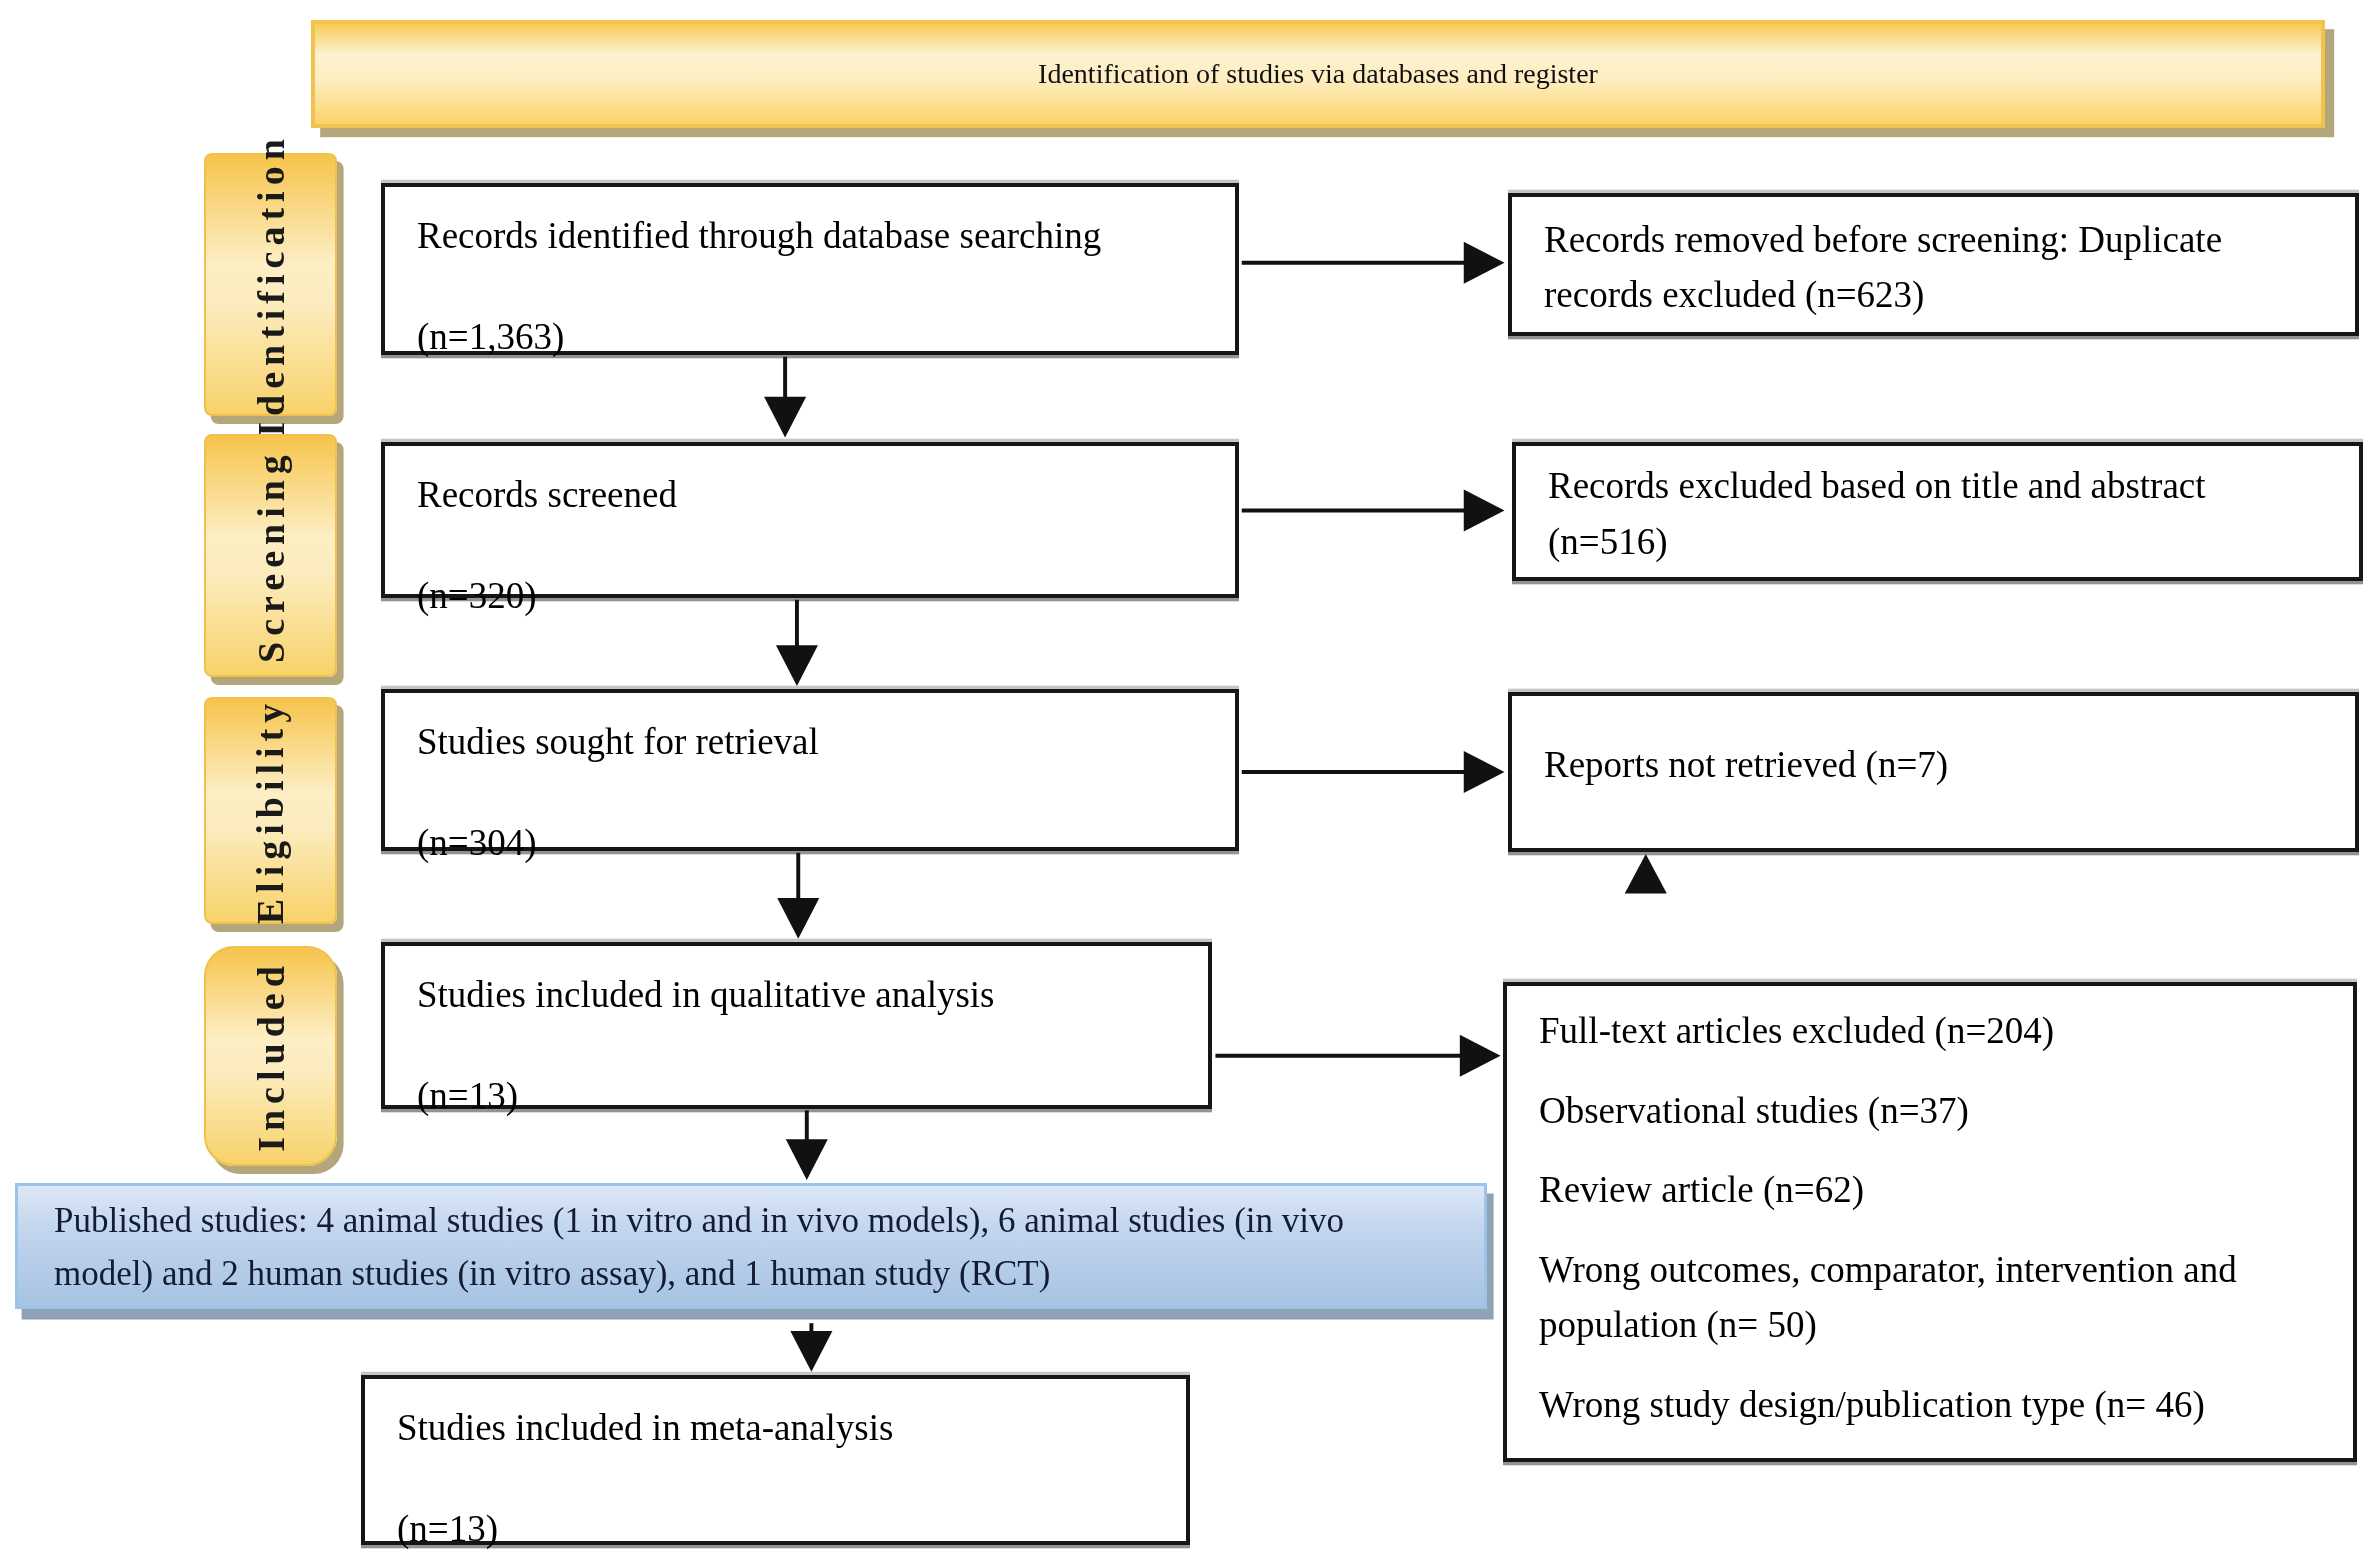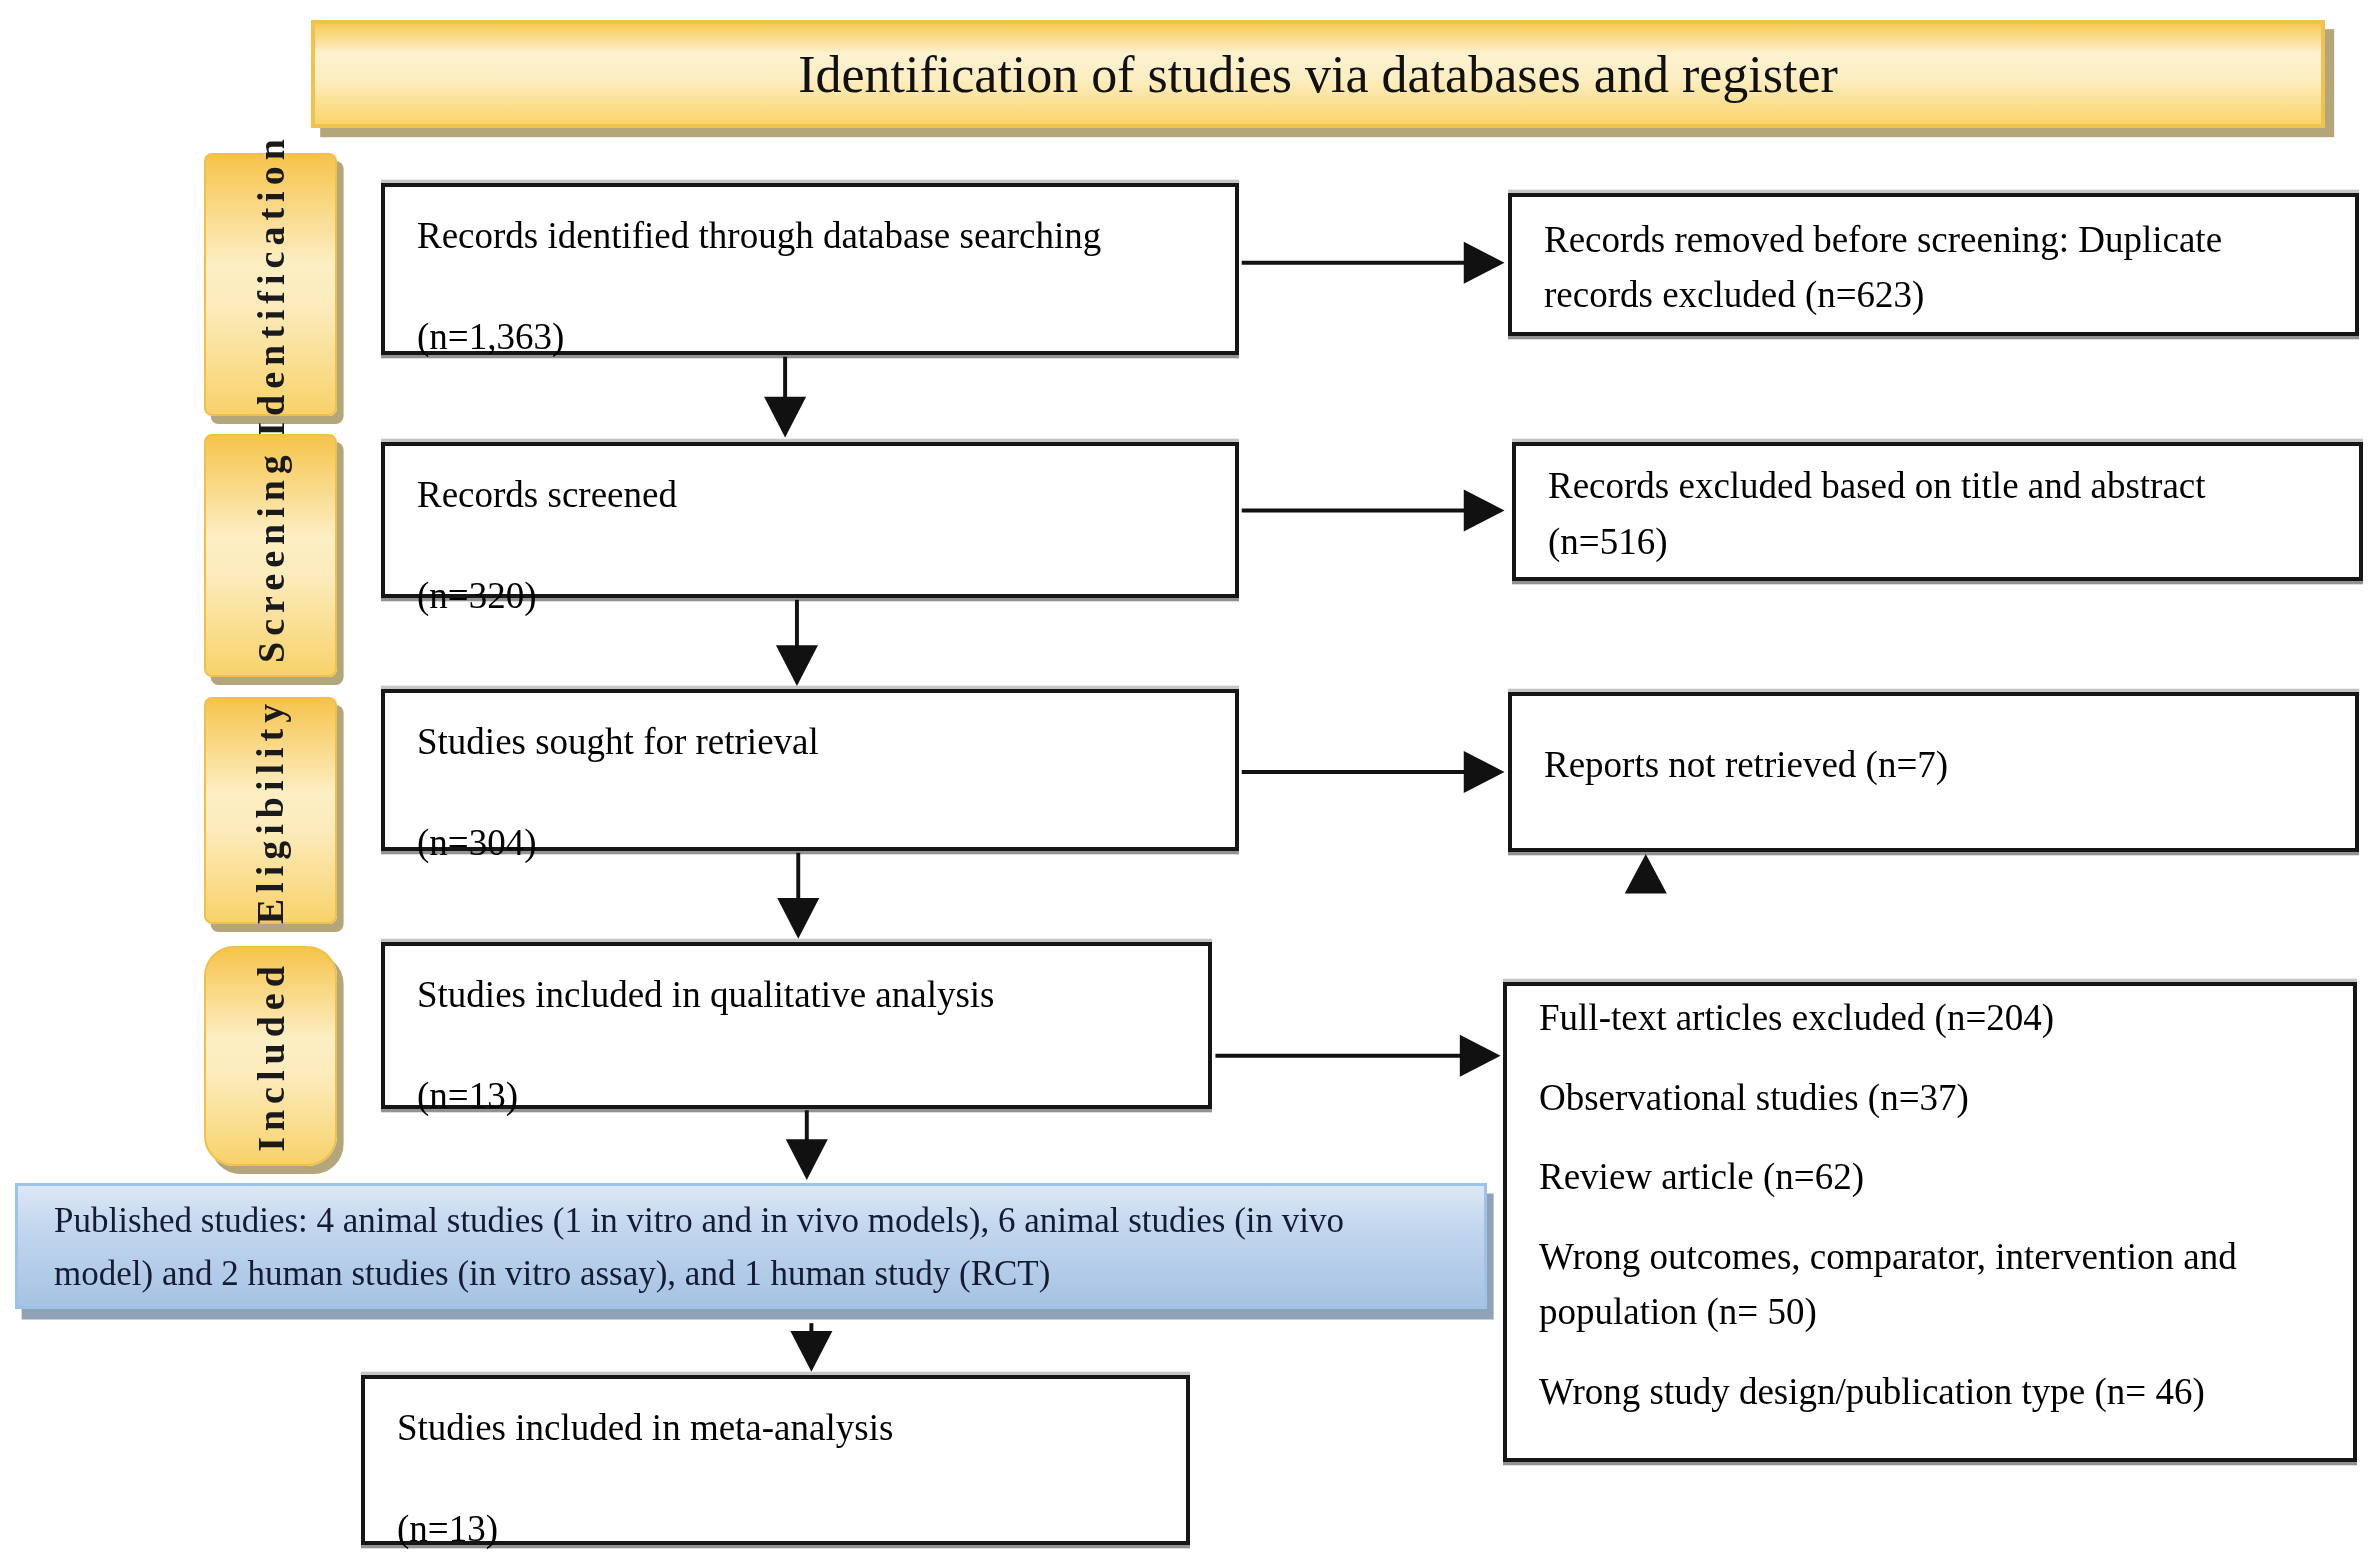--- a/index.html
+++ b/index.html
@@ -8,21 +8,21 @@
     font-family:"Liberation Serif","DejaVu Serif",serif; color:#000; overflow:hidden;
   }
   
   .banner {
     position:absolute; left:311px; top:20px; width:2014px; height:108px;
     background:linear-gradient(180deg,#f7cb54 0%,#fdf2d0 30%,#fdeec2 55%,#fbd469 100%);
     border:4px solid #f2c24e; box-sizing:border-box;
     box-shadow:9.2px 9.2px 0 #b2a67a;
     display:flex; align-items:center; justify-content:center;
   }
-  .banner span { font-size:52px; color:#111; }
+  .banner span { font-size:28px; color:#111; }
   
   .stage {
     position:absolute; left:204px; width:133px;
     background:linear-gradient(180deg,#f6c44c 0%,#fdeec4 42%,#fcecbd 58%,#f8d26a 100%);
     border:2.6px solid #efc04a; box-sizing:border-box;
     box-shadow:6.6px 8px 0 #b2a67a;
     display:flex; align-items:center; justify-content:center;
     border-radius:8px;
   }
   .stage .rot {
@@ -106,21 +106,21 @@
   </div>
 
   <div class="wbox" style="left:1512px;top:442px;width:851px;height:139px;padding-top:12px;">
     <p>Records excluded based on title and abstract (n=516)</p>
   </div>
 
   <div class="wbox" style="left:1508px;top:692px;width:851px;height:160px;padding-top:41px;">
     <p>Reports not retrieved (n=7)</p>
   </div>
 
-  <div class="wbox multi" style="left:1503px;top:982px;width:854px;height:480px;padding-top:4px;">
+  <div class="wbox multi" style="left:1503px;top:982px;width:854px;height:480px;padding-top:17px;">
     <p>Full-text articles excluded (n=204)</p>
     <p>Observational studies (n=37)</p>
     <p>Review article (n=62)</p>
     <p>Wrong outcomes, comparator, intervention and population (n= 50)</p>
     <p>Wrong study design/publication type (n= 46)</p>
   </div>
 
   <svg class="arrows" width="2377" height="1561" viewBox="0 0 3618 2376">
     <g stroke="#111" stroke-width="6">
       <line x1="1890" y1="400" x2="2232" y2="400"></line>

